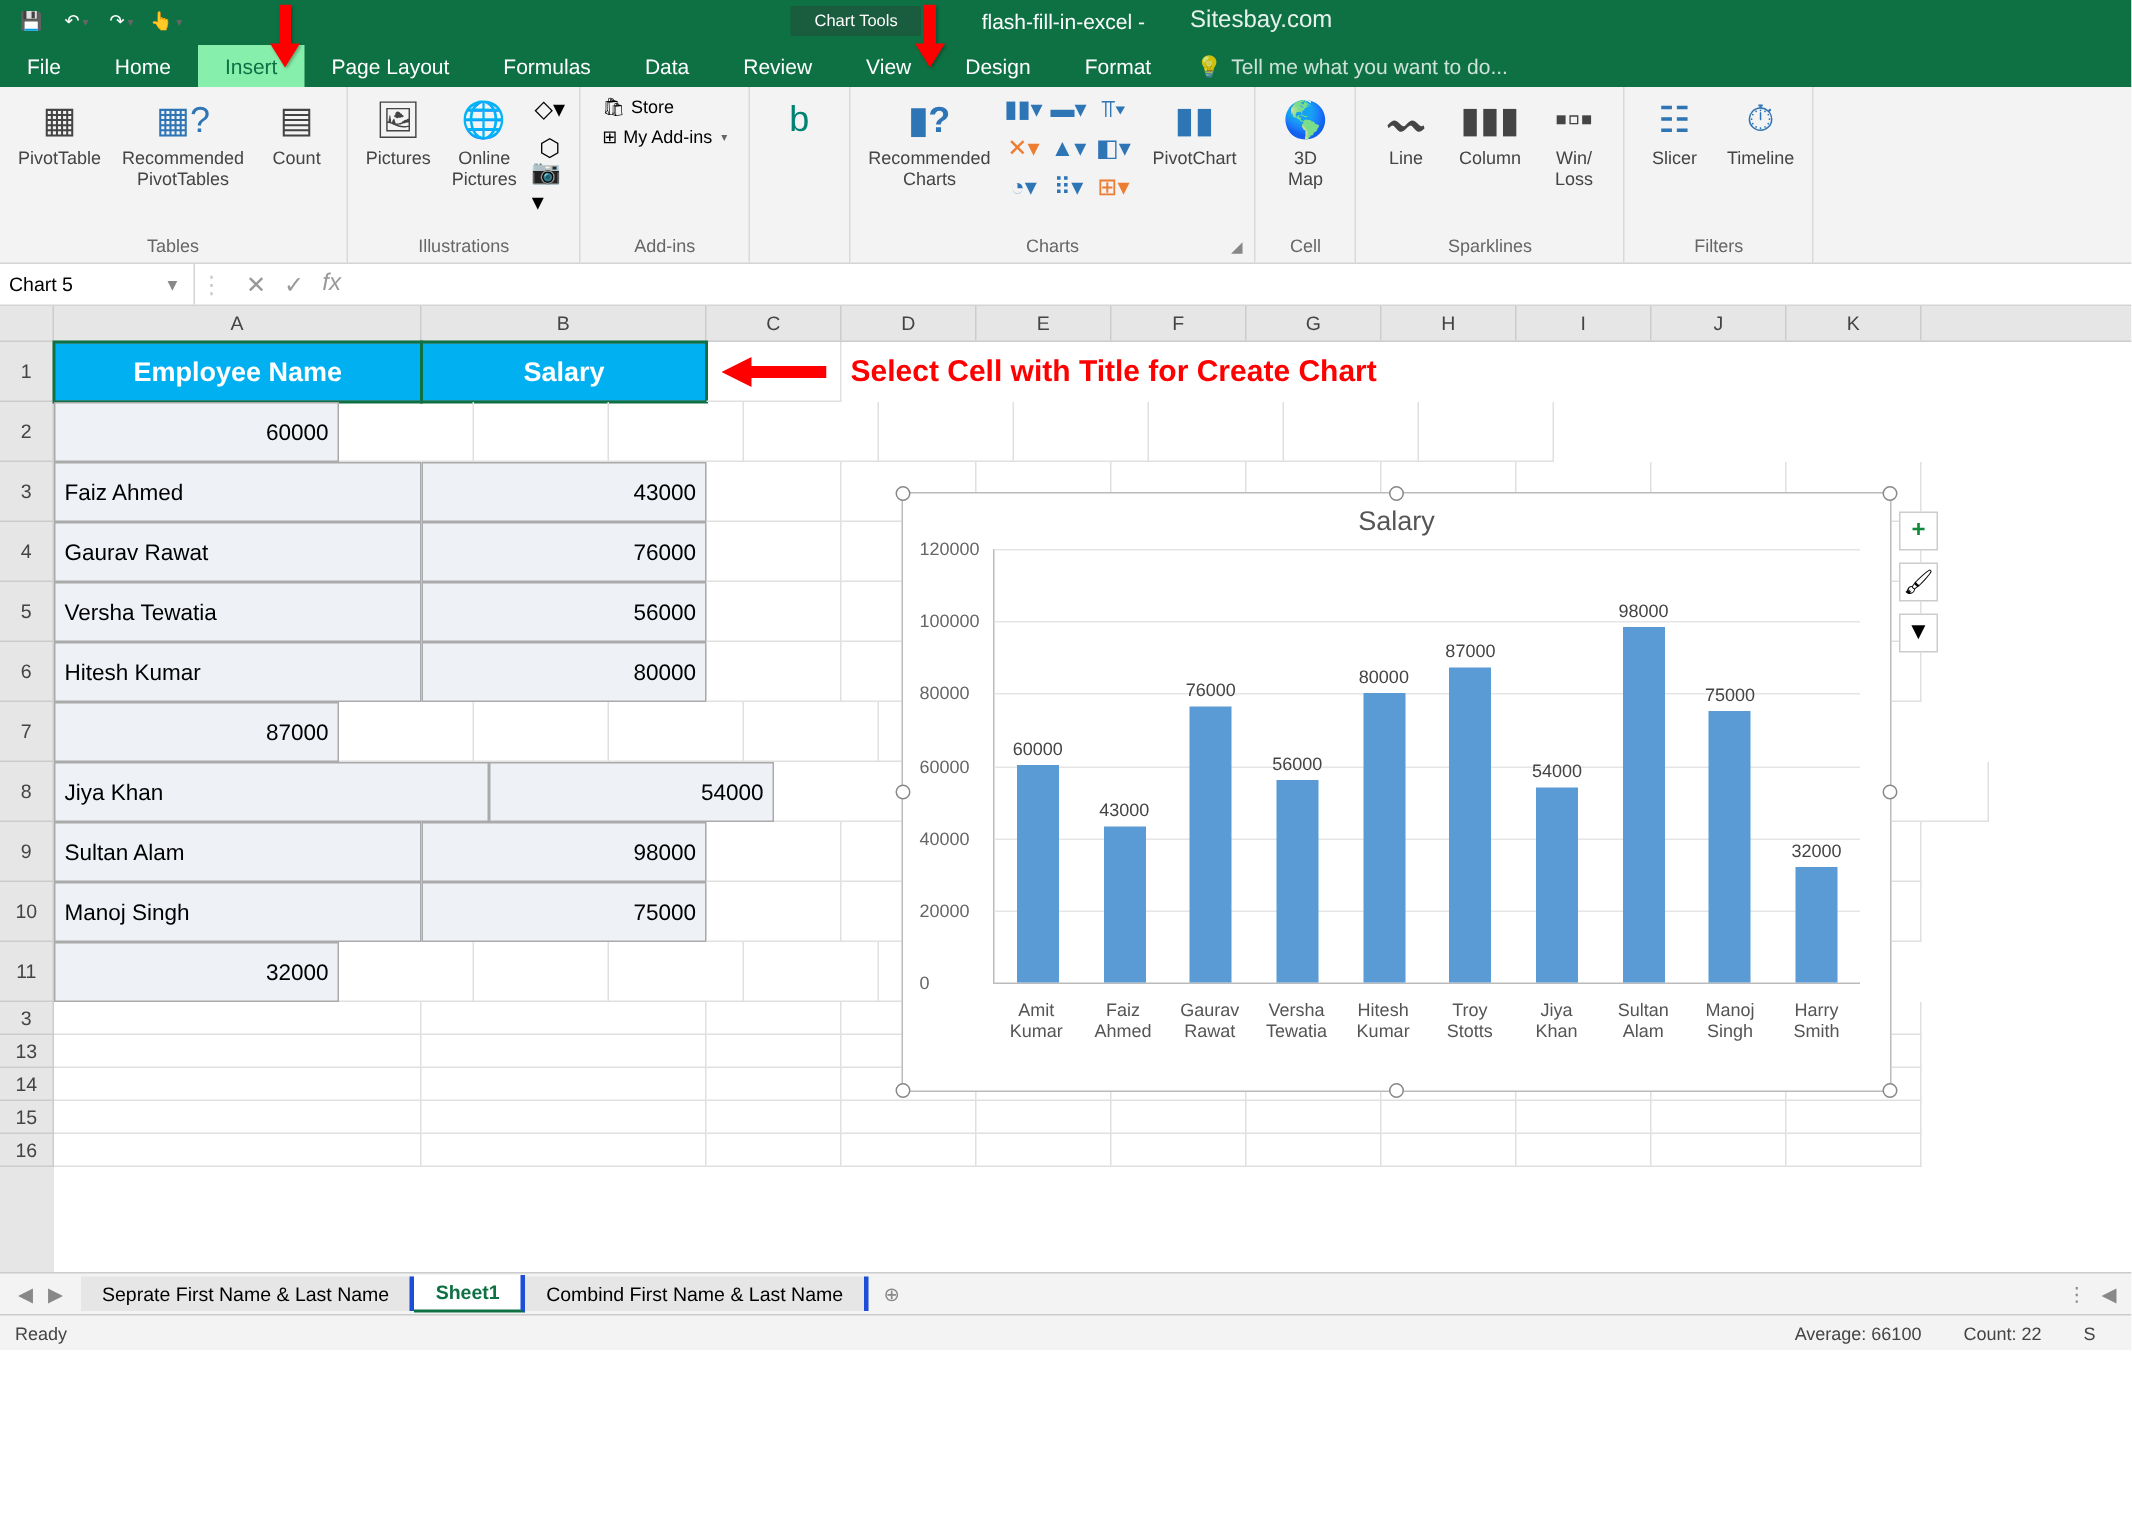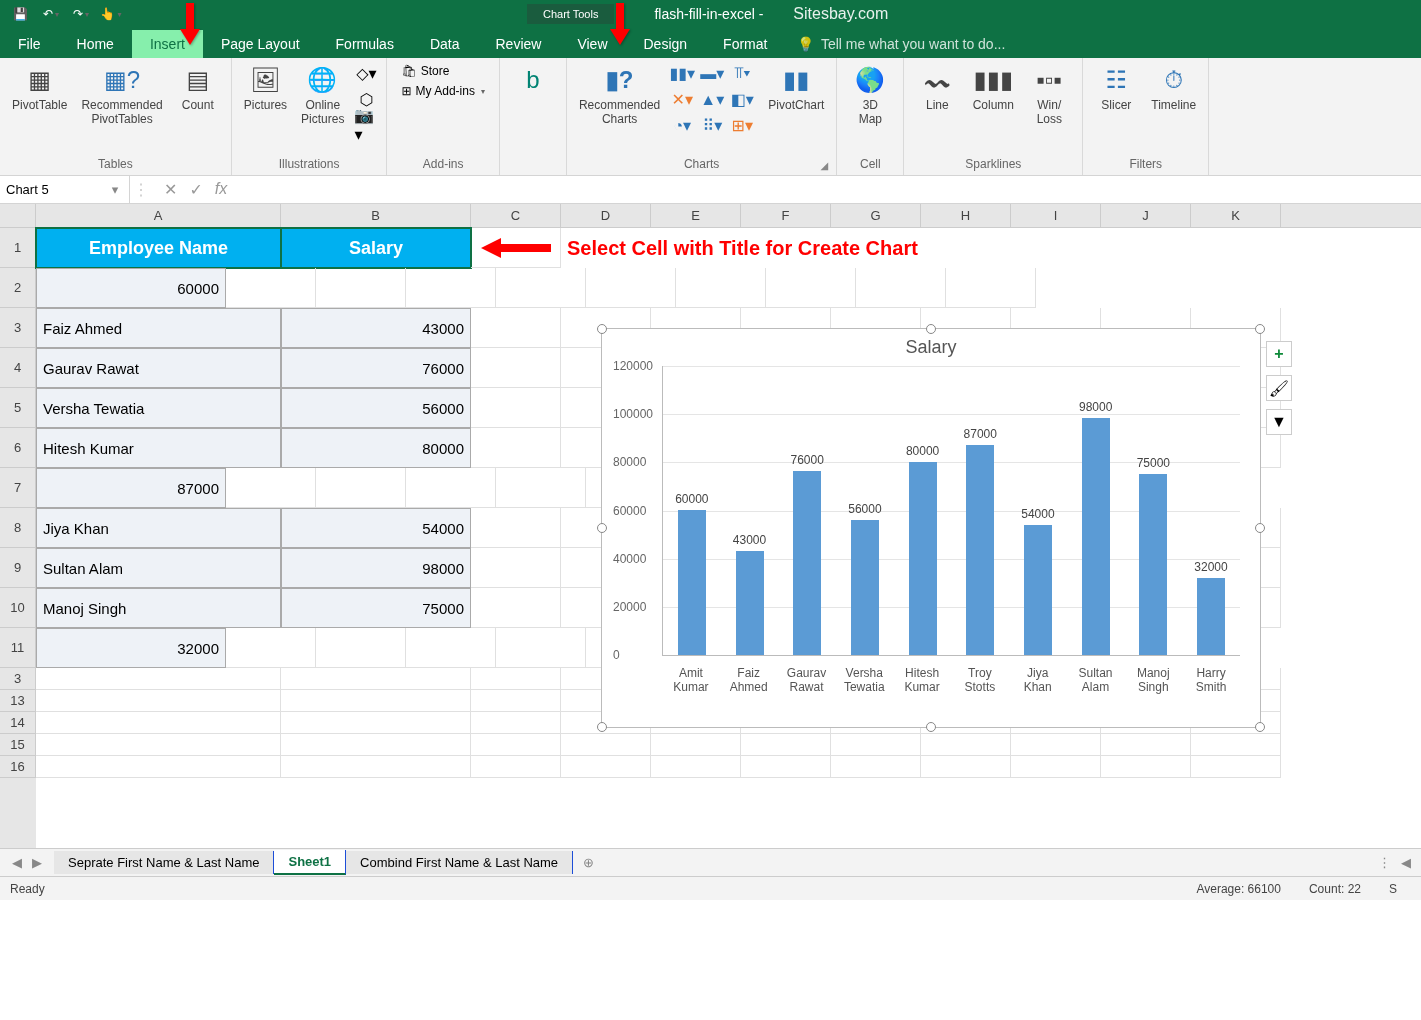--- a/index.html
+++ b/index.html
@@ -72,21 +72,21 @@
 .x-labels { display: flex; justify-content: space-around; margin: 4px 20px 0 60px; }
 .x-label { width: 9%; text-align: center; font-size: 12px; color: #555; line-height: 1.2; }
 
 
 .chart-side-btns { position: absolute; right: -32px; top: 12px; display: flex; flex-direction: column; gap: 8px; }
 .side-btn { width: 26px; height: 26px; background: white; border: 1px solid #ccc; display: flex; align-items: center; justify-content: center; cursor: pointer; font-size: 16px; }
 
 
 .sheet-tabs { height: 28px; border-top: 1px solid #ccc; background: #f3f3f3; display: flex; align-items: center; font-size: 13px; }
 .sheet-nav { padding: 0 12px; display: flex; gap: 10px; color: #888; }
-.sheet-tab { padding: 4px 14px; border-right: 1px solid #1d4ed8; background: #e6e6e6; cursor: pointer; }
+.sheet-tab { padding: 4px 14px; border-right: 3px solid #1d4ed8; background: #e6e6e6; cursor: pointer; }
 .sheet-tab.active { background: white; border-bottom: 2px solid #0e7144; font-weight: 600; color: #0e7144; }
 .add-sheet { padding: 0 10px; cursor: pointer; color: #888; }
 .hscroll { flex: 1; display: flex; justify-content: flex-end; align-items: center; padding-right: 10px; gap: 10px; }
 
 
 .status-bar { height: 24px; background: #f3f3f3; border-top: 1px solid #ccc; display: flex; align-items: center; font-size: 12px; padding: 0 10px; color: #444; }
 .status-bar .spacer { flex: 1; }
 .status-bar .stat { margin: 0 14px; }
 
 .dd-arrow { font-size: 8px; color: #666; margin-left: 2px; }
@@ -403,21 +403,21 @@
           <div class="cell" style="width:90px"></div>
           <div class="cell" style="width:90px"></div>
           <div class="cell" style="width:90px"></div>
           <div class="cell" style="width:90px"></div>
           <div class="cell" style="width:90px"></div>
           <div class="cell" style="width:90px"></div>
           <div class="cell" style="width:90px"></div>
           <div class="cell" style="width:90px"></div>
         </div>
         <div class="cell-row">
-          <div class="cell data-cell" style="width:245px">Jiya Khan</div>
+          <div class="cell data-cell" style="width:290px">Jiya Khan</div>
   <div class="cell data-cell right" style="width:190px">54000</div>
   <div class="cell" style="width:90px"></div>
           <div class="cell" style="width:90px"></div>
           <div class="cell" style="width:90px"></div>
           <div class="cell" style="width:90px"></div>
           <div class="cell" style="width:90px"></div>
           <div class="cell" style="width:90px"></div>
           <div class="cell" style="width:90px"></div>
           <div class="cell" style="width:90px"></div>
           <div class="cell" style="width:90px"></div>

